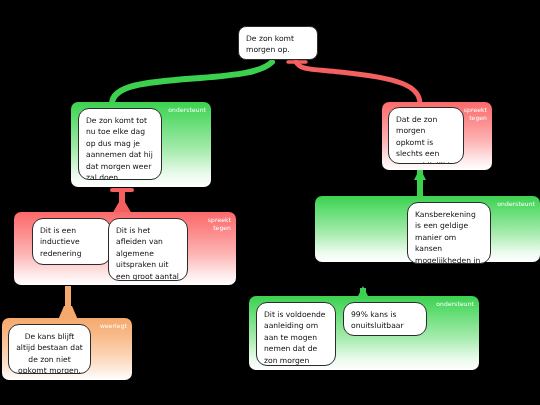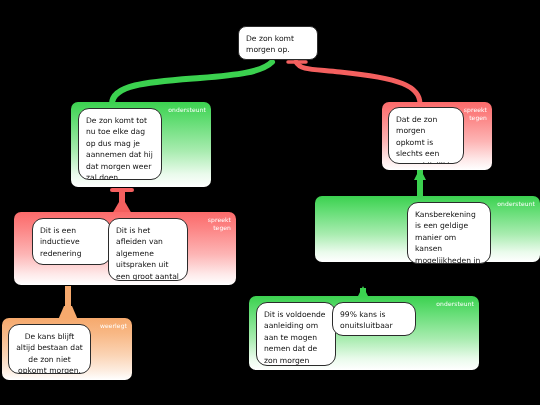--- a/index.html
+++ b/index.html
@@ -97,17 +97,17 @@
   <div class="box" style="left:407px;top:202px;width:84px;height:62px;">
     <span>Kansberekening is een geldige manier om kansen mogelijkheden in te schatten.</span>
   </div>
 
   <div class="panel green" style="left:249px;top:296px;width:230px;height:74px;">
     <span class="panel-label">ondersteunt</span>
   </div>
   <div class="box" style="left:256px;top:302px;width:80px;height:64px;">
     <span>Dit is voldoende aanleiding om aan te mogen nemen dat de zon morgen opkomt.</span>
   </div>
-  <div class="box" style="left:332px;top:302px;width:84px;height:34px;">
+  <div class="box" style="left:343px;top:302px;width:84px;height:34px;">
     <span>99% kans is onuitsluitbaar</span>
   </div>
 
 </div>
 
 </body></html>

